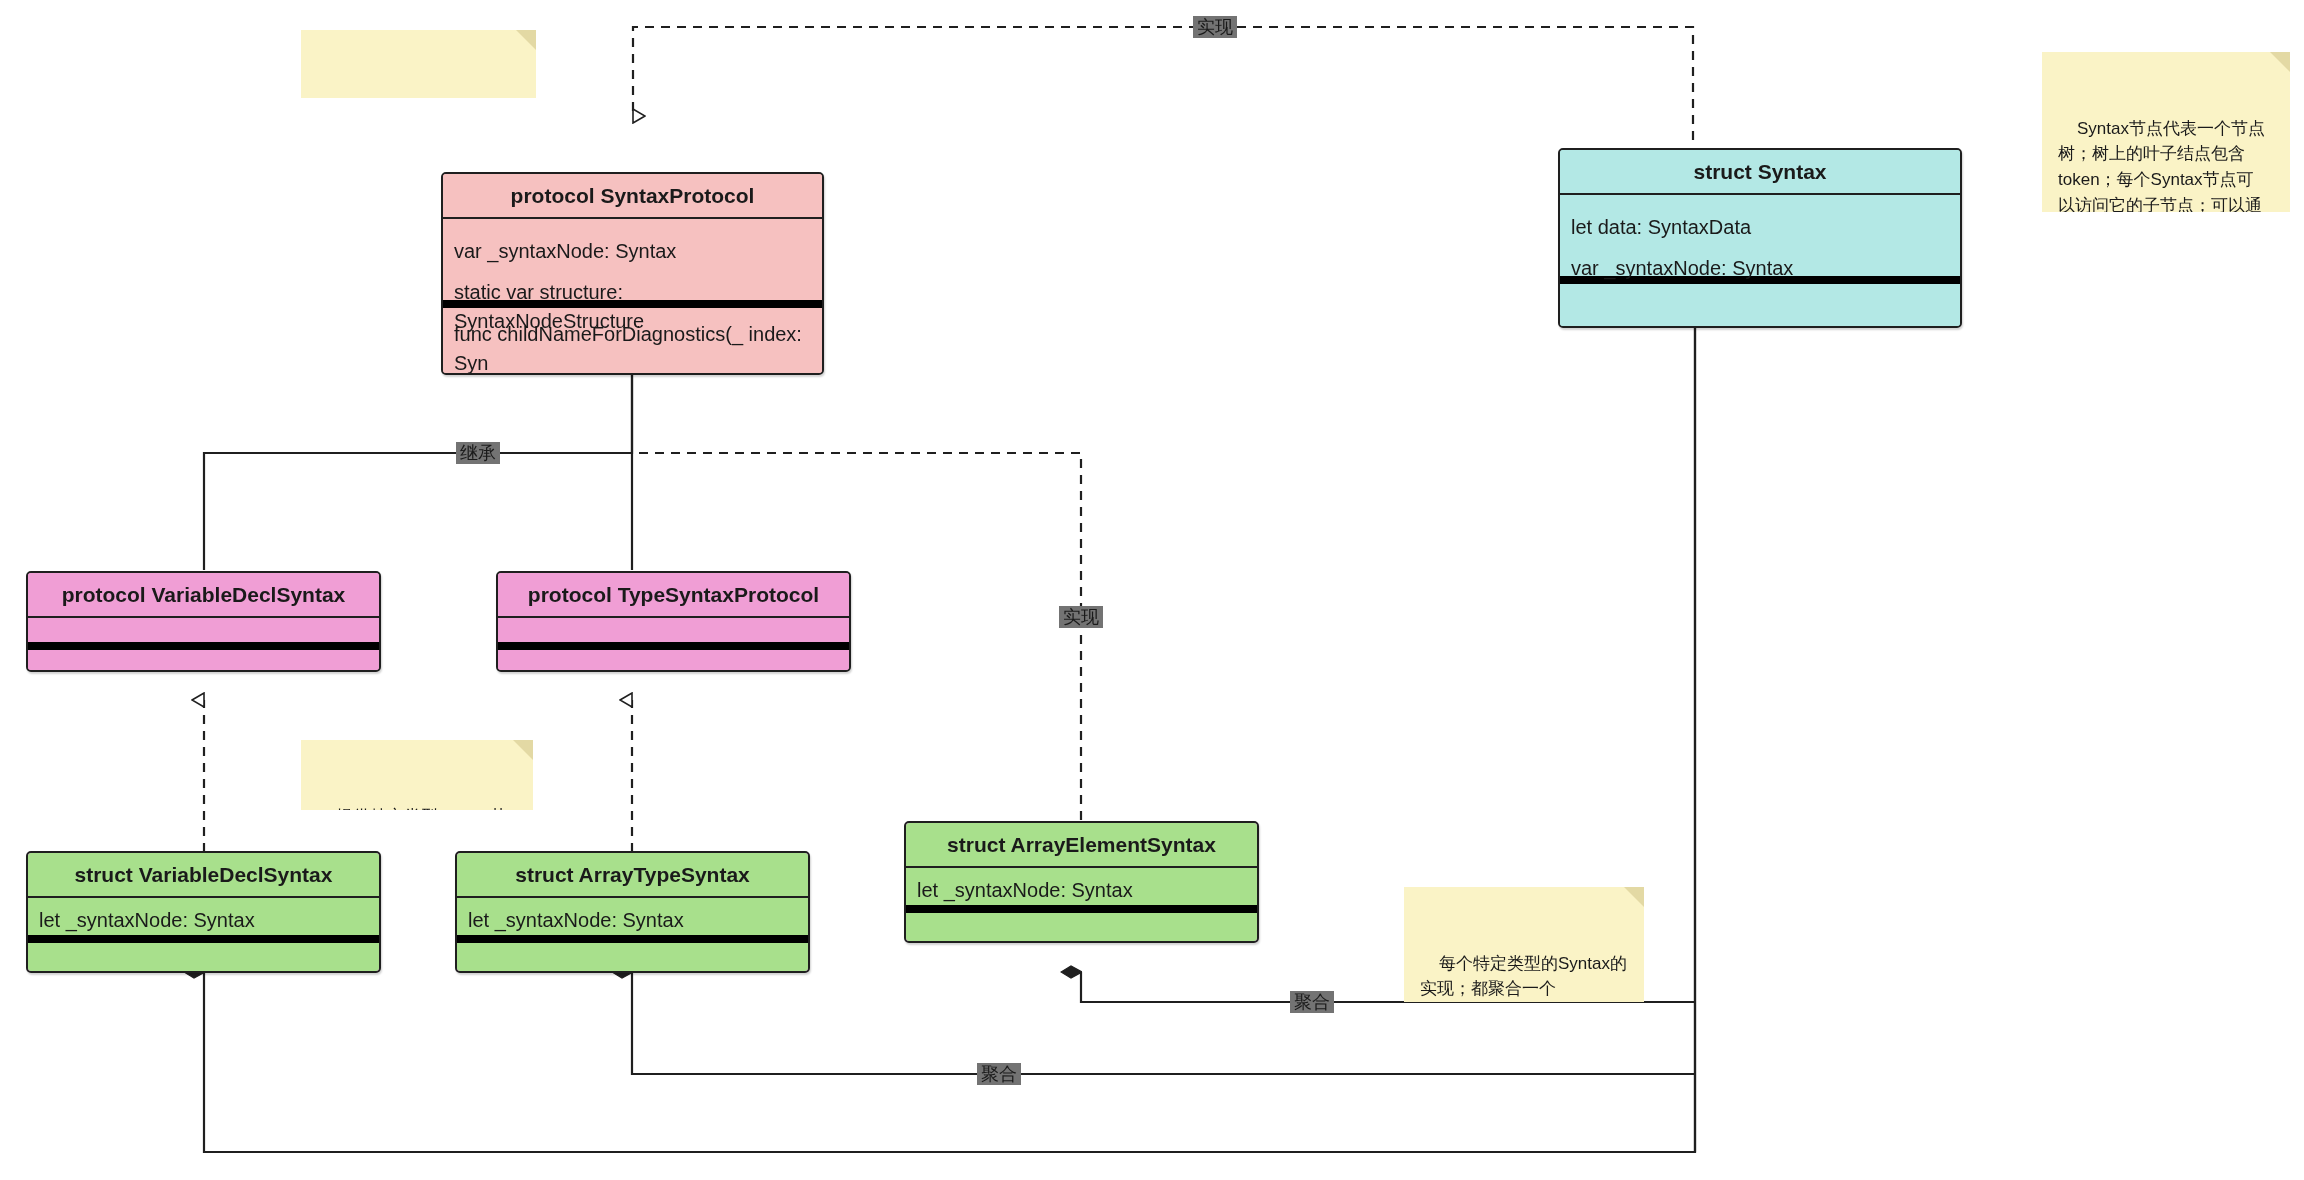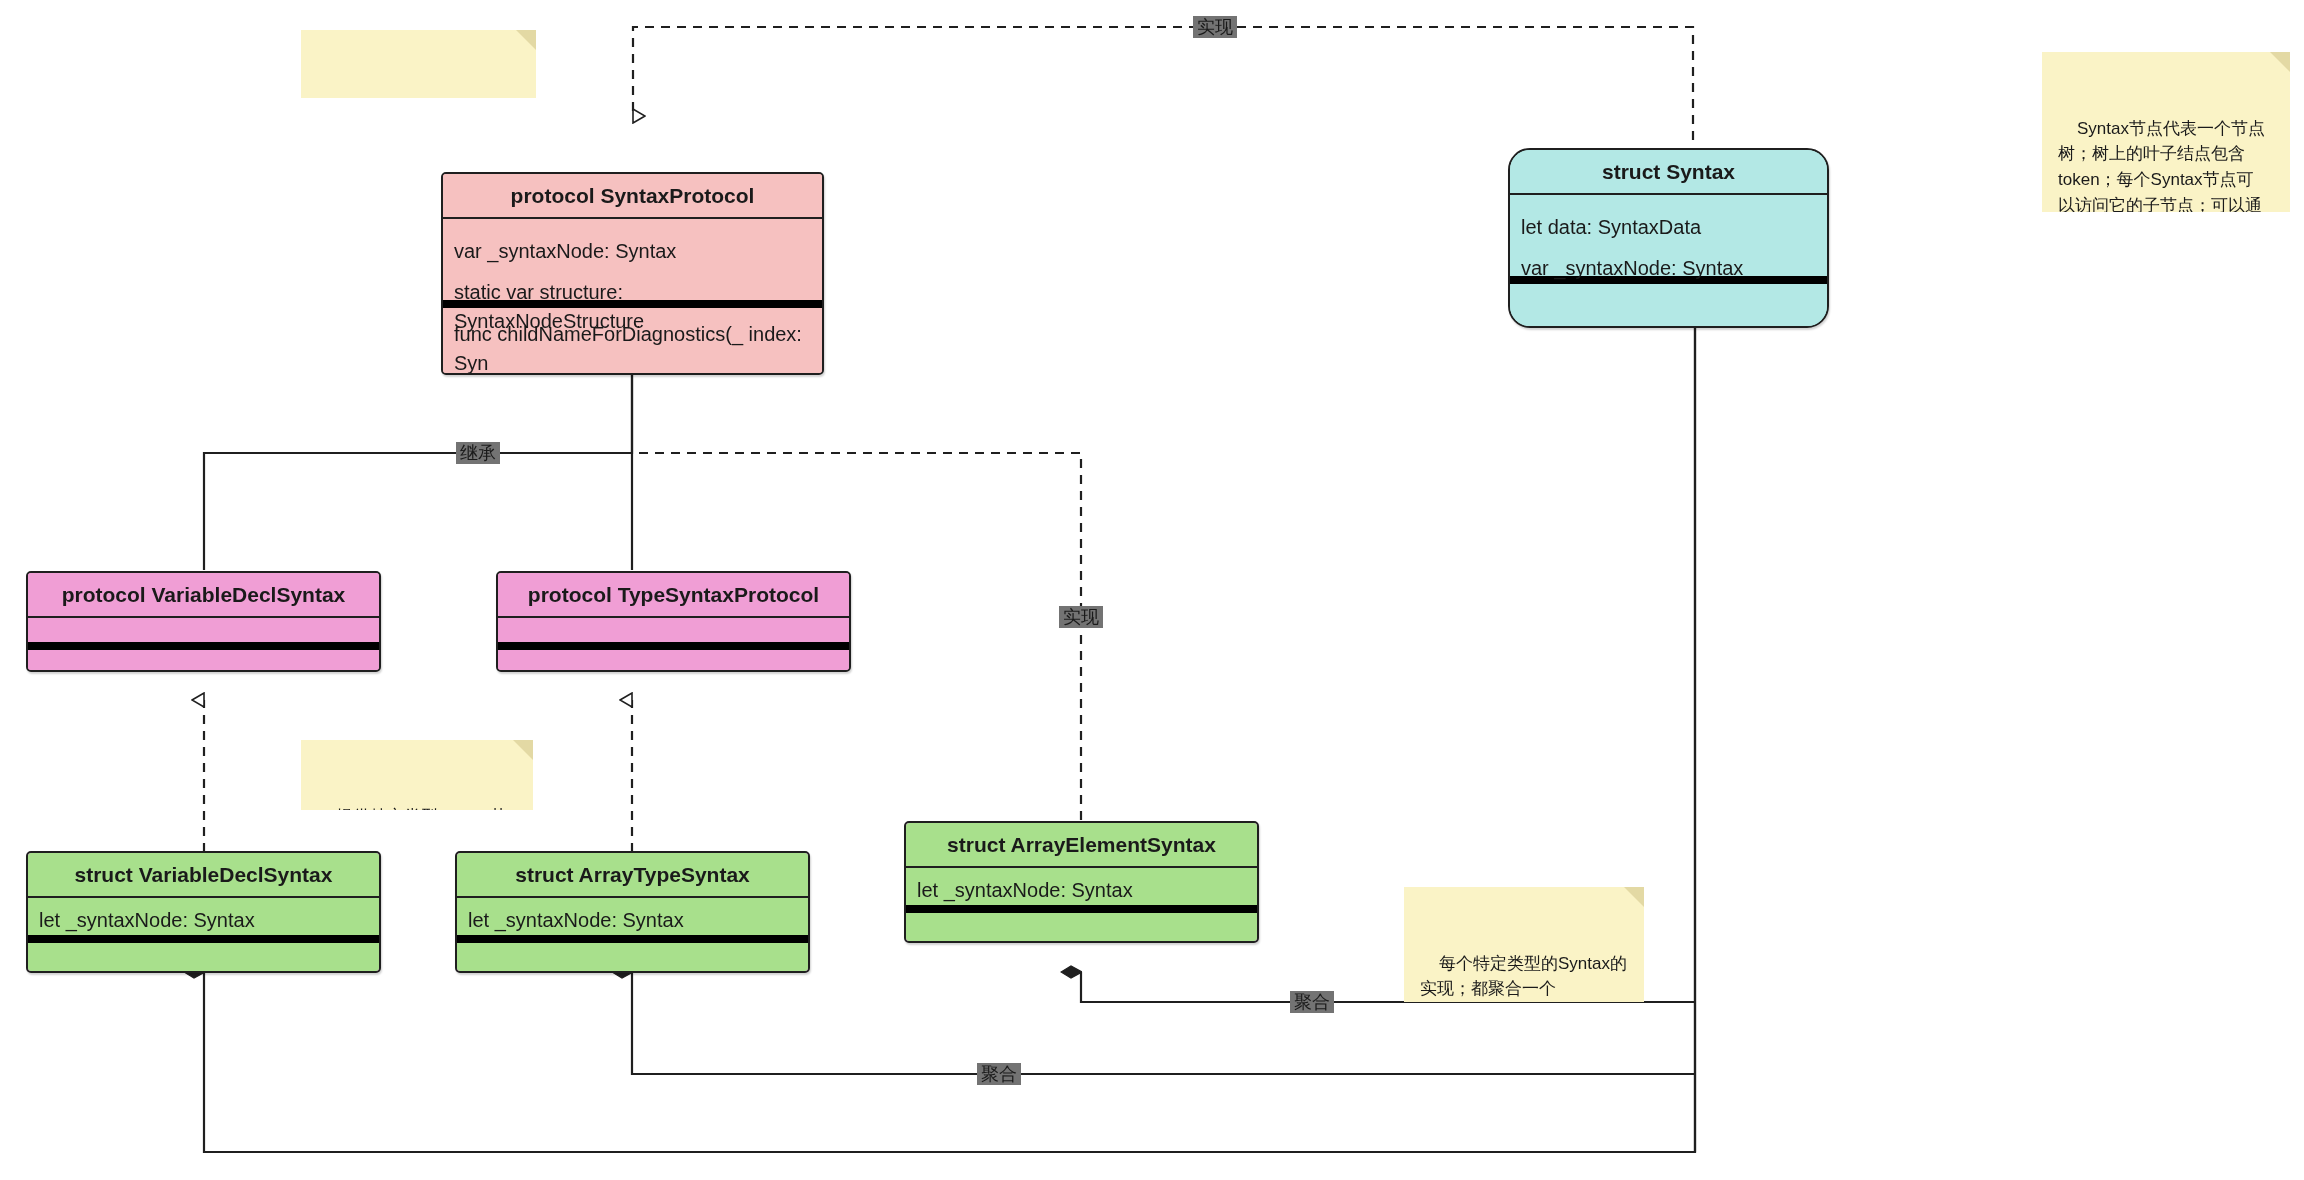--- a/index.html
+++ b/index.html
@@ -214,21 +214,21 @@
     <div class="uml-compartment bordered" style="height:89px;">
       <div class="uml-row">var _syntaxNode: Syntax</div>
       <div class="uml-row">static var structure: SyntaxNodeStructure</div>
     </div>
     <div class="uml-compartment" style="height:70px;">
       <div class="uml-row" style="padding-top:0;">func childNameForDiagnostics(_ index: Syn
 taxChildrenIndex) –&gt; String?</div>
     </div>
   </div>
 
-  <div class="uml-box c-cyan" style="left:1508px; top:148px; width:321px; height:180px;border-radius:22px;">
+  <div class="uml-box c-cyan" style="left:1558px; top:148px; width:404px; height:180px;">
     <div class="uml-title">struct Syntax</div>
     <div class="uml-compartment bordered" style="height:89px;">
       <div class="uml-row">let data: SyntaxData</div>
       <div class="uml-row">var _syntaxNode: Syntax</div>
     </div>
     <div class="uml-compartment" style="height:45px;"></div>
   </div>
 
   <div class="uml-box c-magenta" style="left:26px; top:571px; width:355px; height:101px;">
     <div class="uml-title">protocol VariableDeclSyntax</div>

